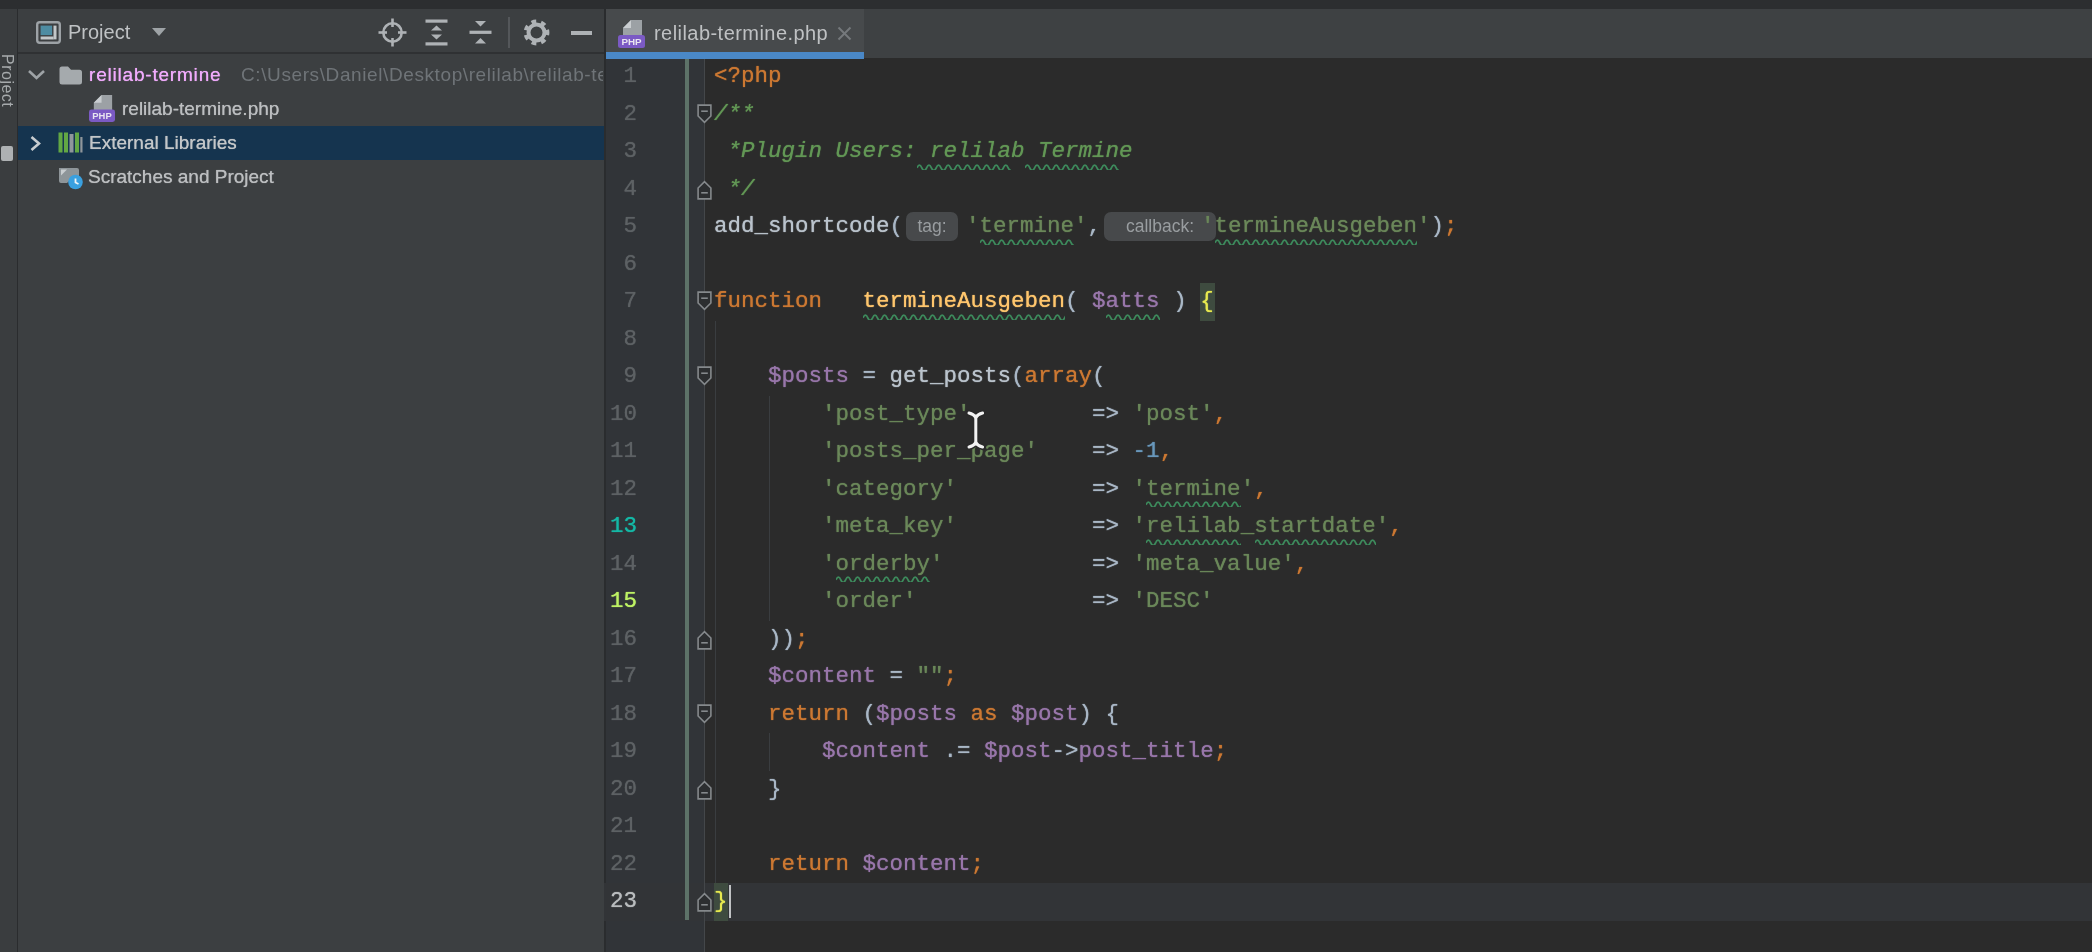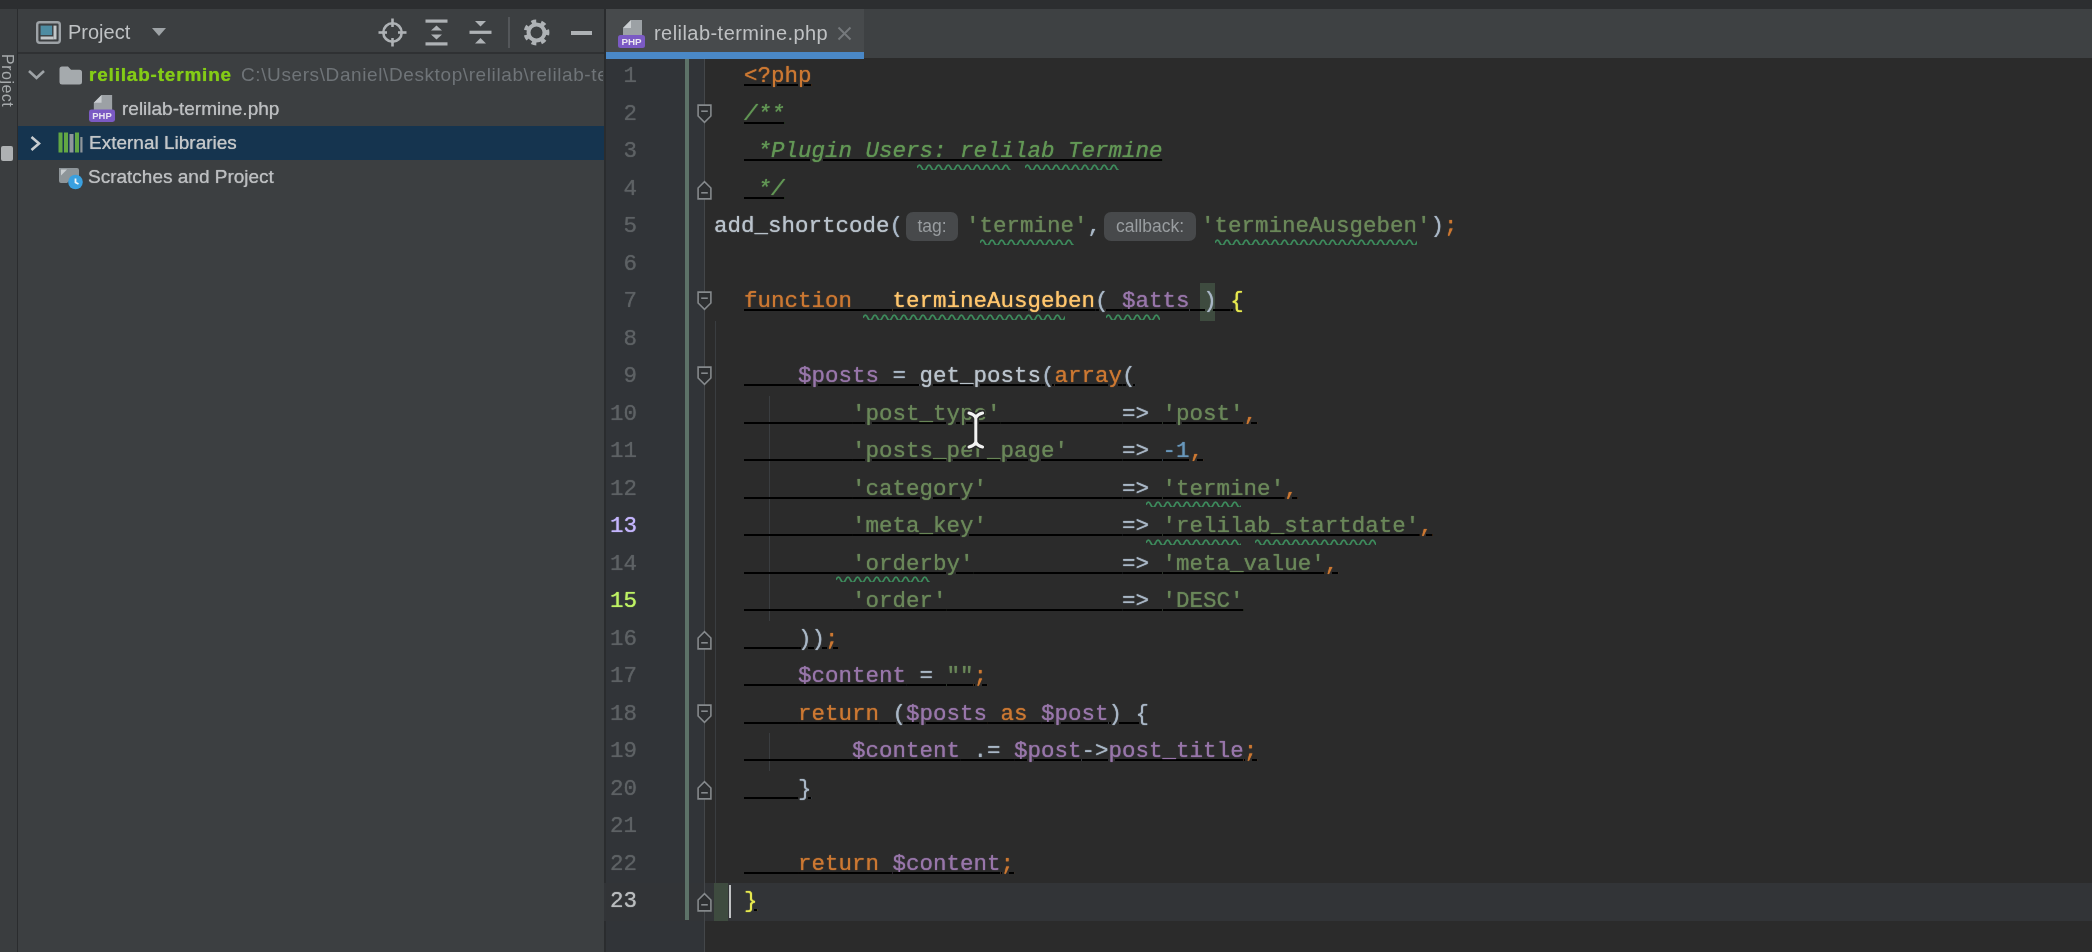--- a/index.html
+++ b/index.html
@@ -1,18 +1,18 @@
 <!DOCTYPE html>
 <html><head><meta charset="utf-8"><style>
 *{margin:0;padding:0;box-sizing:border-box}
 html,body{width:2092px;height:952px;overflow:hidden}
 body{position:relative;background:#2b2b2b;font-family:"Liberation Sans",sans-serif;filter:blur(0.35px);}
 .abs{position:absolute}
 .mono{font-family:"Liberation Mono",monospace;font-size:22.5px;line-height:37.5px;white-space:pre;text-shadow:0 0 1.1px;}
-.cl{position:absolute;left:744px;height:37.5px;text-decoration:underline;}
+.cl{position:absolute;left:714px;height:37.5px;}
 .num{position:absolute;width:60px;text-align:right;color:#5d6164;text-shadow:0 0 1px;font-family:"Liberation Mono",monospace;font-size:22.5px;line-height:37.5px;}
 .k{color:#cc7832}.c{color:#629755;font-style:italic}.s{color:#6a8759}.n{color:#6897bb}
 .v{color:#9876aa}.fn{color:#ffc66d}.d{color:#a9b7c6}.p{color:#cc7832}.fc{color:#bac3cc}
 .hint{position:absolute;background:#47494b;border-radius:7px;height:29px;top:4px;
  color:#999da0;font-size:17.5px;line-height:29px;text-align:center;font-family:"Liberation Sans",sans-serif;}
 .sq{position:absolute;height:8px;overflow:hidden}
 .tree{font-size:19px;color:#bcbec0;text-shadow:0 0 0.8px}
 </style></head><body>
 <div class="abs" style="left:0;top:0;width:2092px;height:9px;background:#2c2e30"></div>
 <div class="abs" style="left:0;top:9px;width:2092px;height:49px;background:#3e4143"></div>
@@ -70,21 +70,21 @@
 <circle cx="13.5" cy="13.5" r="10.6" fill="none" stroke="#aeb2b5" stroke-width="4.6" stroke-dasharray="4.6 4.75" stroke-dashoffset="2"></circle>
 </svg>
 <div class="abs" style="left:571px;top:31px;width:21px;height:3.8px;background:#aeb2b5"></div>
 <div class="abs" style="left:18px;top:126px;width:586px;height:34px;background:#15344f"></div>
 <svg class="abs" style="left:27px;top:69px" width="19" height="11" viewBox="0 0 19 11">
     <polyline points="2,2 9.5,9 17,2" fill="none" stroke="#9ea3a6" stroke-width="2.6"></polyline>
   </svg>
 <svg class="abs" style="left:58px;top:64px" width="25" height="21" viewBox="0 0 25 21">
 <path d="M1.5 5 q0 -2.5 2.5 -2.5 h6 l3 3.2 h8.5 q2.5 0 2.5 2.5 v10 q0 2.3 -2.5 2.3 h-17.5 q-2.5 0 -2.5 -2.3 z" fill="#a5aaad"></path>
 </svg>
-<div class="abs tree" style="left:89px;top:64px;line-height:21px;font-weight:bold;letter-spacing:0.8px;color:#84cc16">relilab-termine</div>
+<div class="abs tree" style="left:89px;top:64px;line-height:21px;font-weight:normal;letter-spacing:0.8px;color:#f0abfc">relilab-termine</div>
 <div class="abs" style="left:241px;top:64px;width:362px;line-height:21px;font-size:19px;color:#6f7478;white-space:nowrap;overflow:hidden;letter-spacing:0.6px">C:\Users\Daniel\Desktop\relilab\relilab-te</div>
 <svg class="abs" style="left:89px;top:95px" width="27" height="27" viewBox="0 0 28 28">
     <polygon points="5,8 13,0 24,0 24,16 5,16" fill="#9ca1a5"></polygon>
     <polygon points="5,8 13,0 13,8" fill="#c9cdd0"></polygon>
     <rect x="0" y="15" width="27" height="13" rx="2.5" fill="#7b5ac4"></rect>
     <text x="13.5" y="25.2" font-family="Liberation Sans,sans-serif" font-size="9.8" font-weight="bold" fill="#e8e4f0" text-anchor="middle">PHP</text>
   </svg>
 <div class="abs tree" style="left:122px;top:98px;line-height:21px">relilab-termine.php</div>
 <svg class="abs" style="left:58px;top:131px" width="25" height="23" viewBox="0 0 25 23">
 <rect x="0.5" y="1.5" width="4" height="20" fill="#62a744"></rect>
@@ -124,21 +124,21 @@
 <div class="num" style="left:577px;top:133.0px;color:#5d6164">3</div>
 <div class="num" style="left:577px;top:170.5px;color:#5d6164">4</div>
 <div class="num" style="left:577px;top:208.0px;color:#5d6164">5</div>
 <div class="num" style="left:577px;top:245.5px;color:#5d6164">6</div>
 <div class="num" style="left:577px;top:283.0px;color:#5d6164">7</div>
 <div class="num" style="left:577px;top:320.5px;color:#5d6164">8</div>
 <div class="num" style="left:577px;top:358.0px;color:#5d6164">9</div>
 <div class="num" style="left:577px;top:395.5px;color:#5d6164">10</div>
 <div class="num" style="left:577px;top:433.0px;color:#5d6164">11</div>
 <div class="num" style="left:577px;top:470.5px;color:#5d6164">12</div>
-<div class="num" style="left:577px;top:508.0px;color:#c4b5fd">13</div>
+<div class="num" style="left:577px;top:508.0px;color:#14b8a6">13</div>
 <div class="num" style="left:577px;top:545.5px;color:#5d6164">14</div>
 <div class="num" style="left:577px;top:583.0px;color:#bef264">15</div>
 <div class="num" style="left:577px;top:620.5px;color:#5d6164">16</div>
 <div class="num" style="left:577px;top:658.0px;color:#5d6164">17</div>
 <div class="num" style="left:577px;top:695.5px;color:#5d6164">18</div>
 <div class="num" style="left:577px;top:733.0px;color:#5d6164">19</div>
 <div class="num" style="left:577px;top:770.5px;color:#5d6164">20</div>
 <div class="num" style="left:577px;top:808.0px;color:#5d6164">21</div>
 <div class="num" style="left:577px;top:845.5px;color:#5d6164">22</div>
 <div class="num" style="left:577px;top:883.0px;color:#b9bcbe">23</div>
@@ -191,21 +191,21 @@
 <div class="cl mono" style="top:620.5px">    <span class="d">))</span><span class="p">;</span></div>
 <div class="cl mono" style="top:658.0px">    <span class="v">$content</span><span class="d"> = </span><span class="s">""</span><span class="p">;</span></div>
 <div class="cl mono" style="top:695.5px">    <span class="k">return</span><span class="d"> (</span><span class="v">$posts</span><span class="k"> as </span><span class="v">$post</span><span class="d">) {</span></div>
 <div class="cl mono" style="top:733.0px">        <span class="v">$content</span><span class="d"> .= </span><span class="v">$post</span><span class="d">-&gt;</span><span class="v">post_title</span><span class="p">;</span></div>
 <div class="cl mono" style="top:770.5px">    <span class="d">}</span></div>
 <div class="cl mono" style="top:845.5px">    <span class="k">return</span> <span class="v">$content</span><span class="p">;</span></div>
 <div class="cl mono" style="top:883.0px"><span style="color:#e7e94f">}</span></div>
 <div class="abs mono" style="left:714px;top:208.0px"><span class="fc">add_shortcode</span><span class="d">(</span></div>
 <div class="hint" style="left:906px;top:212.0px;width:52px">tag:</div>
 <div class="abs mono" style="left:966px;top:208.0px"><span class="s">'termine'</span><span class="d">,</span></div>
-<div class="hint" style="left:1104px;top:212.0px;width:92px">callback:</div>
+<div class="hint" style="left:1104px;top:212.0px;width:112px">callback:</div>
 <div class="abs mono" style="left:1201px;top:208.0px"><span class="s">'termineAusgeben'</span><span class="d">)</span><span class="p">;</span></div>
 <svg class="sq" style="left:916.7px;top:161.5px;width:94.6px" width="94.6" height="8" viewBox="0 0 94.6 8">
     <path d="M0 5.8 q2.40 -5.2 4.80 0 t 4.80 0 t 4.80 0 t 4.80 0 t 4.80 0 t 4.80 0 t 4.80 0 t 4.80 0 t 4.80 0 t 4.80 0 t 4.80 0 t 4.80 0 t 4.80 0 t 4.80 0 t 4.80 0 t 4.80 0 t 4.80 0 t 4.80 0 t 4.80 0 t 4.80 0 t 4.80 0" fill="none" stroke="#3d8a5c" stroke-width="1.8"></path>
   </svg>
 <svg class="sq" style="left:1024.8px;top:161.5px;width:94.6px" width="94.6" height="8" viewBox="0 0 94.6 8">
     <path d="M0 5.8 q2.40 -5.2 4.80 0 t 4.80 0 t 4.80 0 t 4.80 0 t 4.80 0 t 4.80 0 t 4.80 0 t 4.80 0 t 4.80 0 t 4.80 0 t 4.80 0 t 4.80 0 t 4.80 0 t 4.80 0 t 4.80 0 t 4.80 0 t 4.80 0 t 4.80 0 t 4.80 0 t 4.80 0 t 4.80 0" fill="none" stroke="#3d8a5c" stroke-width="1.8"></path>
   </svg>
 <svg class="sq" style="left:979.5px;top:236.5px;width:94.6px" width="94.6" height="8" viewBox="0 0 94.6 8">
     <path d="M0 5.8 q2.40 -5.2 4.80 0 t 4.80 0 t 4.80 0 t 4.80 0 t 4.80 0 t 4.80 0 t 4.80 0 t 4.80 0 t 4.80 0 t 4.80 0 t 4.80 0 t 4.80 0 t 4.80 0 t 4.80 0 t 4.80 0 t 4.80 0 t 4.80 0 t 4.80 0 t 4.80 0 t 4.80 0 t 4.80 0" fill="none" stroke="#3d8a5c" stroke-width="1.8"></path>
   </svg>

